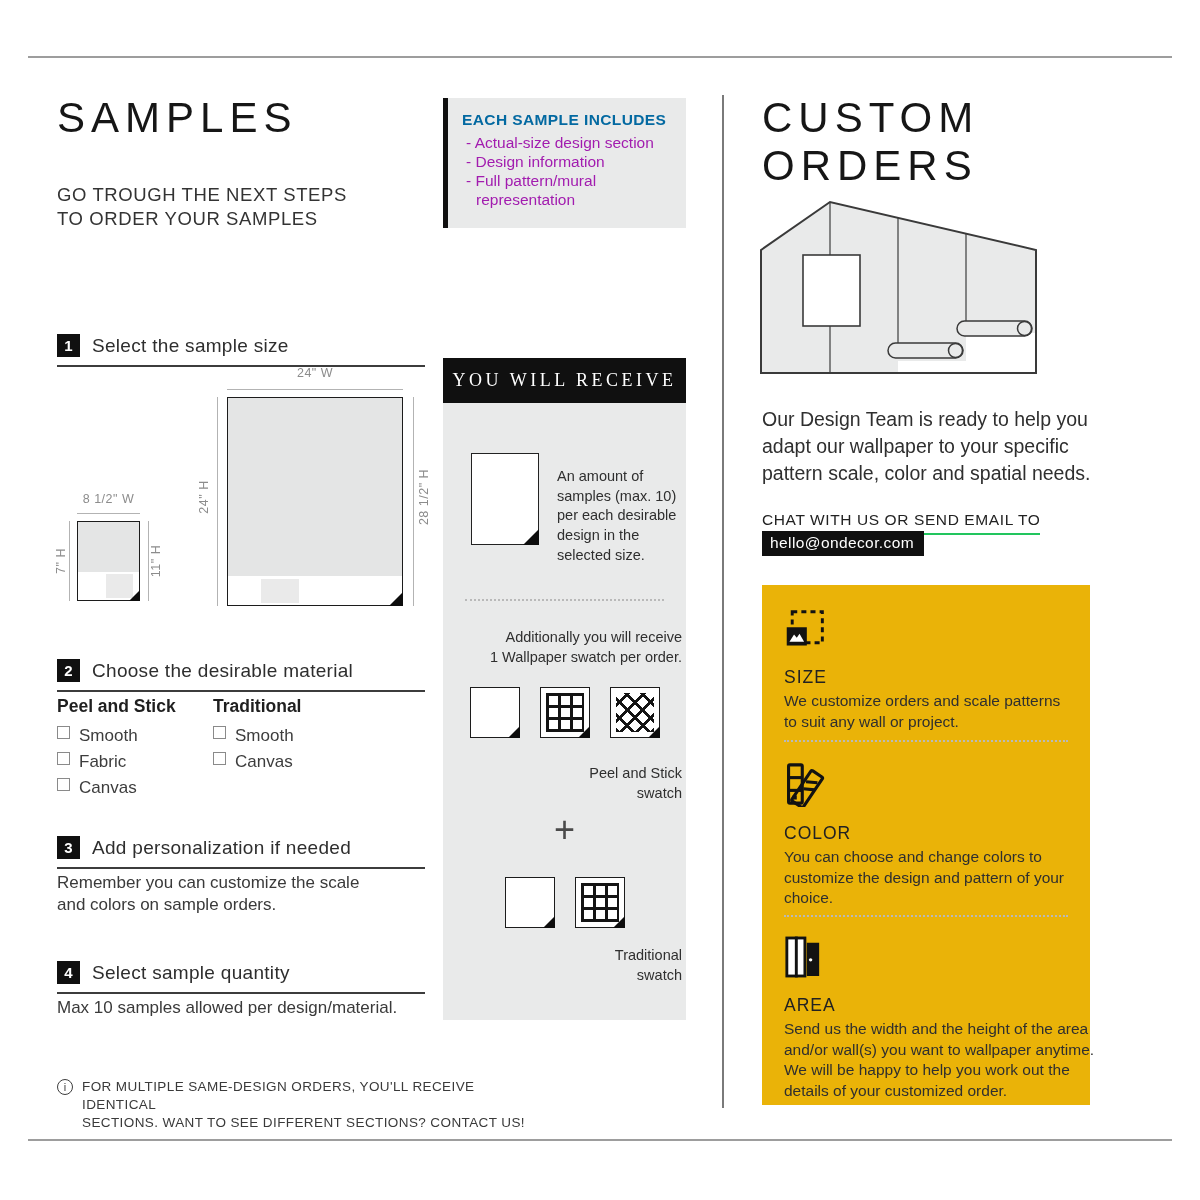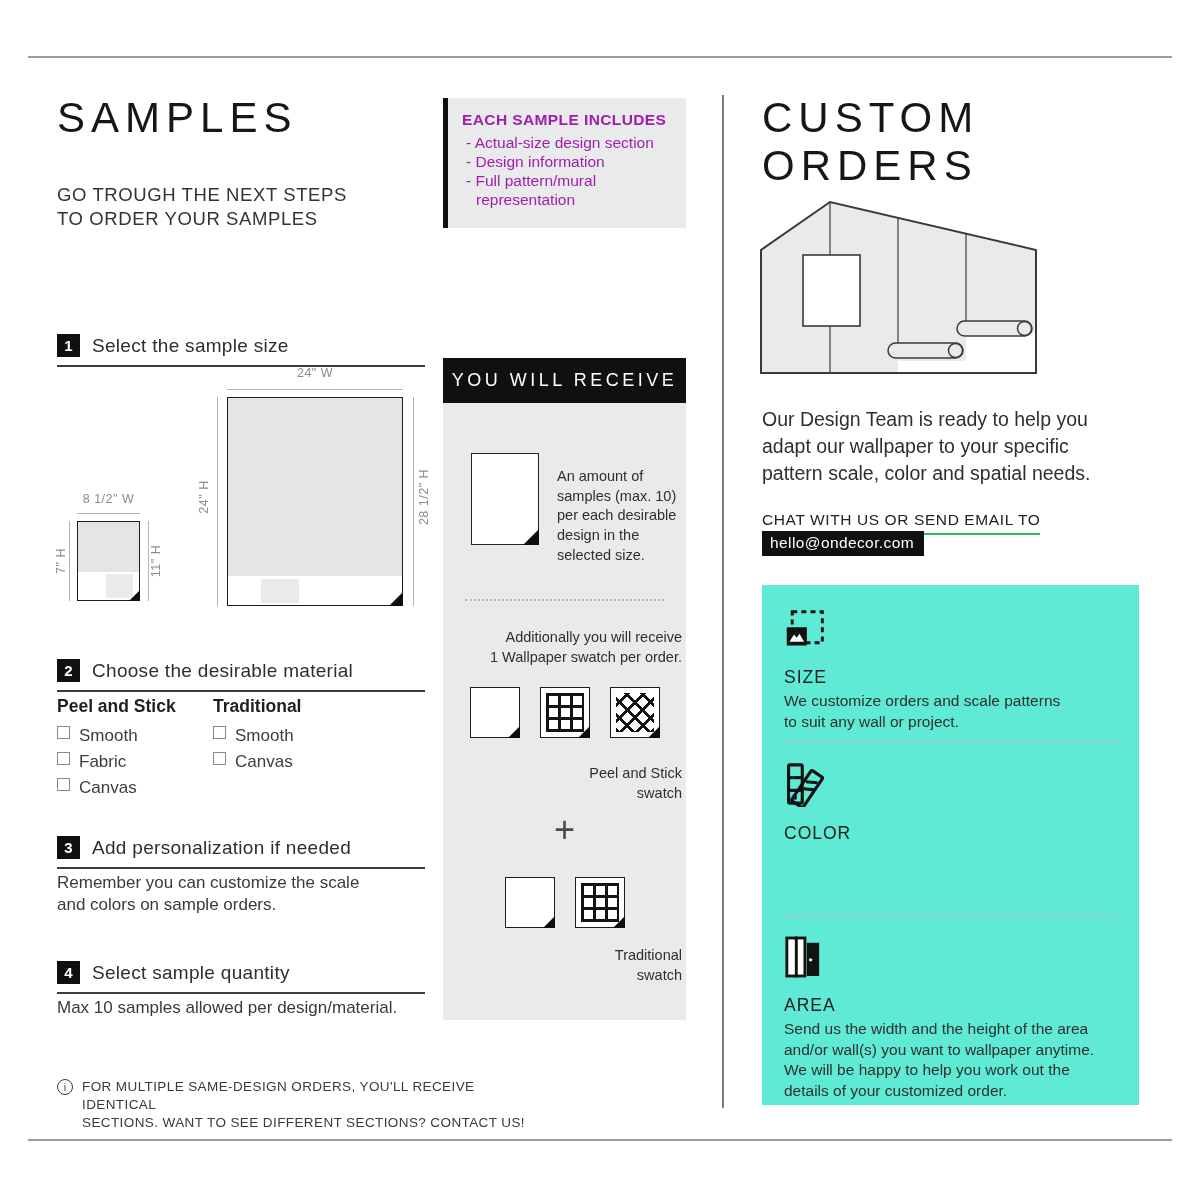--- a/index.html
+++ b/index.html
@@ -41,26 +41,26 @@
 
   
   .footnote { position:absolute; left:57px; top:1078px; display:flex; gap:9px; width:480px; }
   .info-circ { width:16px; height:16px; border:1.5px solid #3d3d3d; border-radius:50%; flex:0 0 auto;
                display:inline-flex; align-items:center; justify-content:center; font-size:11px; color:#3d3d3d; margin-top:1px; }
   .footnote-text { font-size:13.5px; letter-spacing:0.4px; color:#3a3a3a; line-height:1.35; }
 
   
   .include-box { position:absolute; left:443px; top:98px; width:243px; height:130px; background:#e9eaea;
                  border-left:5px solid #101010; padding:13px 12px 10px 14px; }
-  .include-title { font-size:15.5px; font-weight:bold; letter-spacing:0.4px; color:#a21caf; margin-bottom:5px; }
+  .include-title { font-size:15.5px; font-weight:bold; letter-spacing:0.4px; color:#0369a1; margin-bottom:5px; }
   .inc-item { font-size:15.5px; line-height:1.22; color:#a21caf; padding-left:14px; text-indent:-10px; }
   .inc-item::before { content:"- "; }
 
   .receive-header { position:absolute; left:443px; top:358px; width:243px; height:45px; background:#101010;
-                    color:#fff; font-size:18px; letter-spacing:3.5px; display:flex; align-items:center; justify-content:center; }
+                    color:#fff; font-size:18px; letter-spacing:3.5px; display:flex; align-items:center; justify-content:center;font-family:Liberation Serif, serif; }
   .receive-panel { position:absolute; left:443px; top:403px; width:243px; height:617px; background:#e9eaea; }
   .sheet-icon { position:absolute; left:28px; top:50px; width:68px; height:92px; background:#fff; border:1.3px solid #222; }
   .sheet-icon .fold { border-width:0 0 16px 16px; }
   .receive-text { position:absolute; left:114px; top:64px; width:122px; font-size:14.5px; line-height:1.36; color:#2f2f2f; }
   .dotted { position:absolute; border-top:2px dotted #b9b9b9; }
   .mid-center { position:absolute; left:0; right:4px; text-align:right; font-size:14.5px; line-height:1.4; color:#2f2f2f; }
   .swatch-row { position:absolute; left:0; right:0; display:flex; justify-content:center; gap:20px; }
   .swatch { position:relative; width:50px; height:51px; background:#fff; border:1.4px solid #1c1c1c; }
   .swatch .fold { border-width:0 0 12px 12px; }
   .pat { position:absolute; inset:5px; }
@@ -71,21 +71,21 @@
       repeating-linear-gradient(45deg,#141414 0 3px,transparent 3px 11px),
       repeating-linear-gradient(-45deg,#141414 0 3px,transparent 3px 11px); }
   .plus-sign { position:absolute; left:0; right:0; text-align:center; font-size:36px; font-weight:300; color:#4a4a4a; }
 
   
   .intro { position:absolute; left:762px; top:406px; width:370px; font-size:19.5px; line-height:1.38; color:#2f2f2f; }
   .chat-label { position:absolute; left:762px; top:511px; font-size:15.5px; letter-spacing:0.6px; color:#222;
                 border-bottom:2px solid #22c55e; padding-bottom:4px; display:inline-block; }
   .email-chip { position:absolute; left:762px; top:531px; background:#101010; color:#fff; font-size:15.5px;
                 letter-spacing:0.4px; padding:3px 10px 4px 8px; }
-  .custom-box { position:absolute; left:762px; top:585px; width:377px; height:520px; background:#5eead4; }
+  .custom-box { position:absolute; left:762px; top:585px; width:328px; height:520px; background:#eab308; }
   .feat-icon { position:absolute; left:22px; }
   .feat-title { position:absolute; left:22px; font-size:17.5px; letter-spacing:1px; color:#222; }
   .feat-text { position:absolute; left:22px; width:338px; font-size:15.5px; line-height:1.33; color:#2f2f2f; }
   .house { position:absolute; left:758px; top:194px; }
 </style>
 </head>
 <body>
 
 <div class="page">
 
@@ -275,20 +275,23 @@
         <line x1="5" y1="32" x2="20" y2="32"></line>
         <g transform="rotate(34 12.5 46)">
           <rect x="7" y="6" width="15" height="40" rx="1.5"></rect>
           <line x1="9" y1="20" x2="20" y2="14"></line>
           <line x1="11" y1="28" x2="22" y2="22"></line>
         </g>
       </g>
       <rect x="9.5" y="37.5" width="4.5" height="4.5" fill="#121212"></rect>
     </svg>
     <div class="feat-title" style="top:238px;">COLOR</div>
+    <div class="feat-text pre" style="top:262px;">You can choose and change colors to
+customize the design and pattern of your
+choice.</div>
     <div class="dotted" style="left:22px; right:22px; top:330px;"></div>
 
     <svg class="feat-icon" style="top:350px;" width="38" height="44" viewBox="0 0 40 46">
       <g fill="#ffffff" stroke="#121212" stroke-width="3">
         <rect x="3" y="3" width="10" height="40"></rect>
         <rect x="13" y="3" width="9" height="40"></rect>
       </g>
       <rect x="24" y="8" width="13" height="35" fill="#121212"></rect>
       <circle cx="28" cy="26" r="1.8" fill="#ffffff"></circle>
     </svg>

